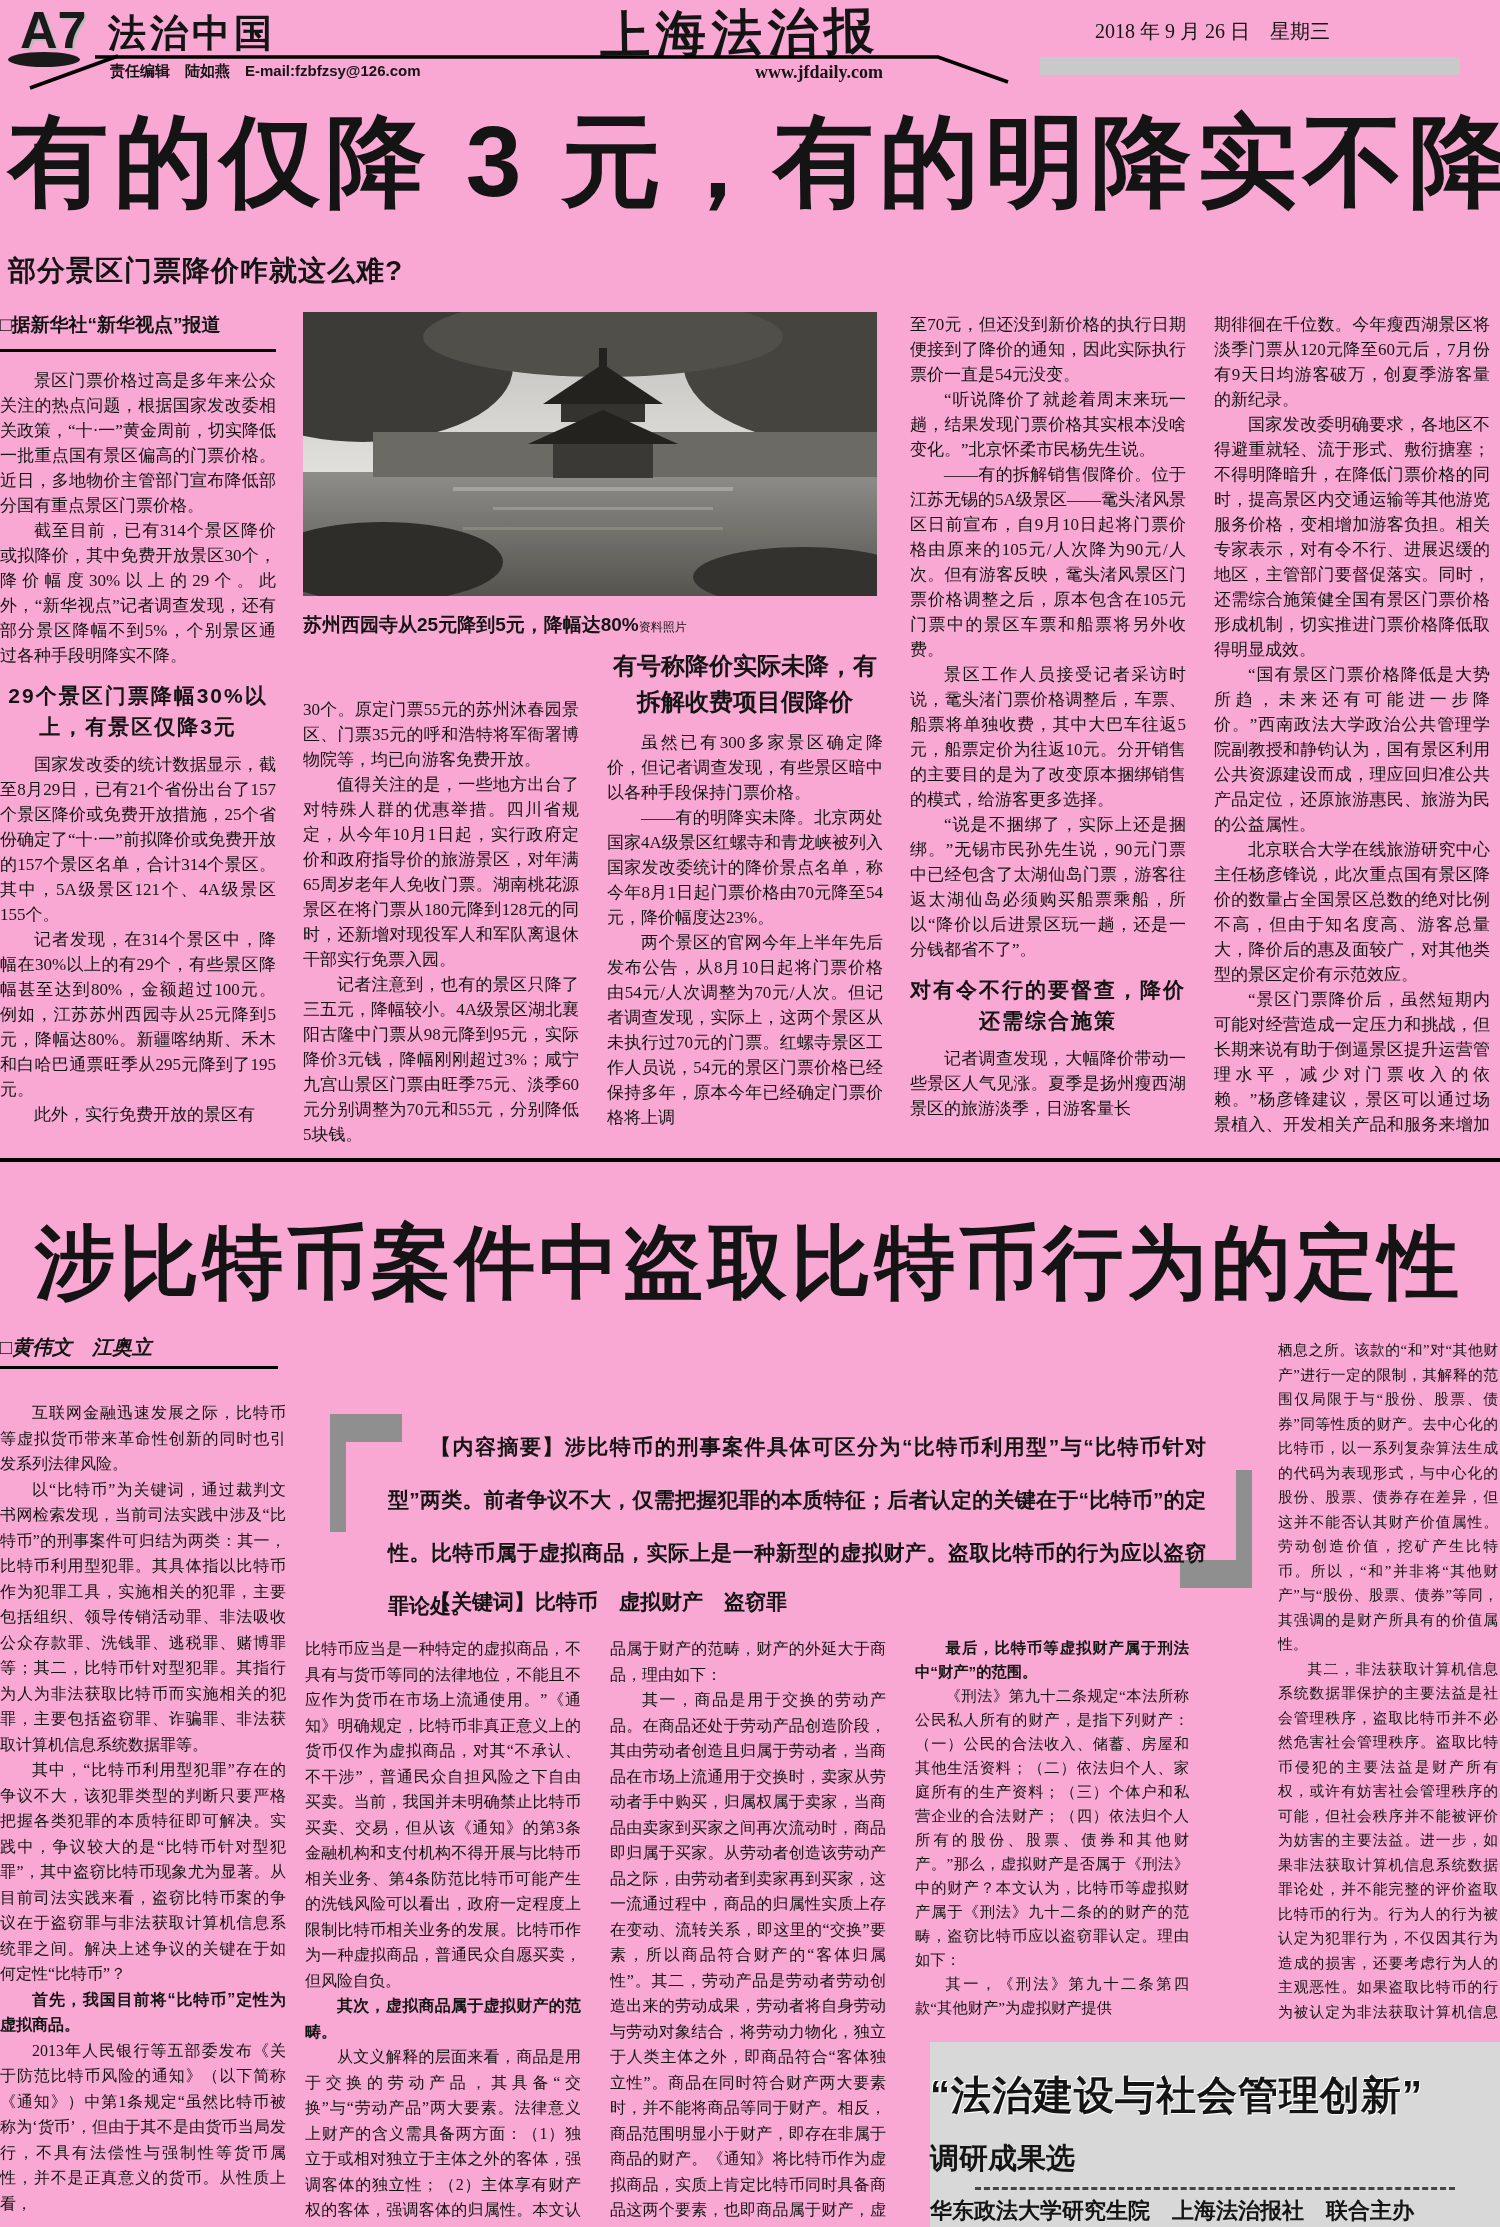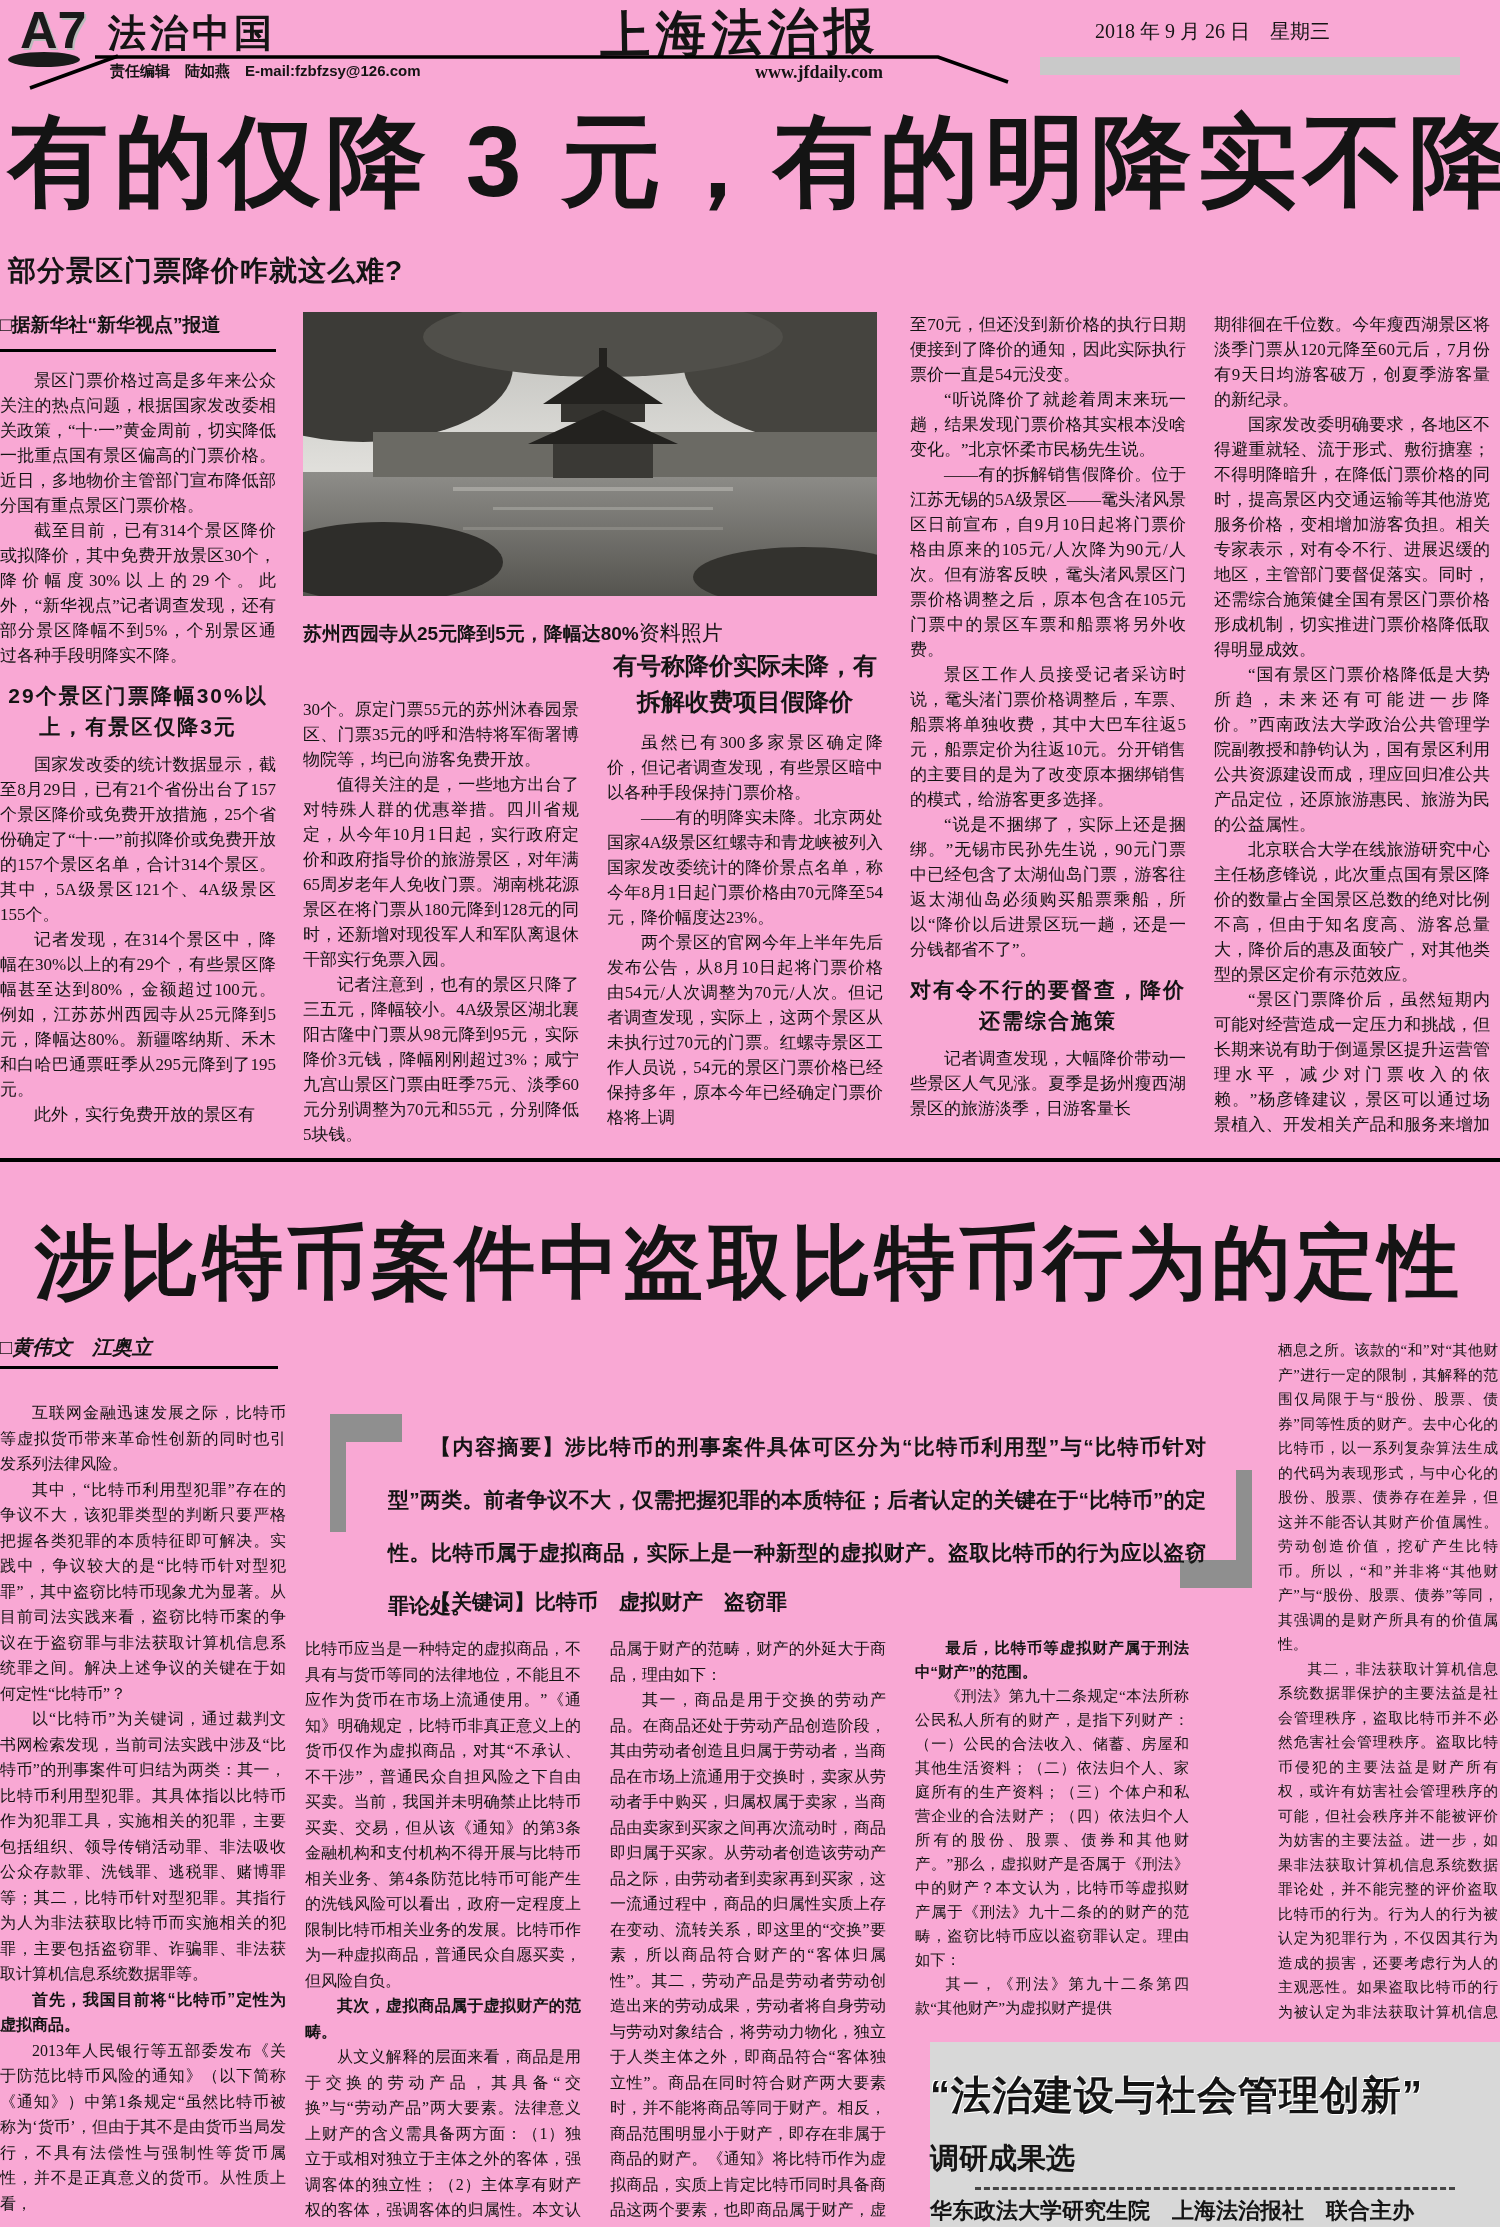--- a/index.html
+++ b/index.html
@@ -29,21 +29,21 @@
   .kicker{font-family:"Liberation Sans",sans-serif;font-weight:700;font-size:19px;
           border-bottom:3px solid #000;padding-bottom:12px;margin-bottom:16px;text-align:left;}
   .colsub{font-family:"Liberation Sans",sans-serif;font-weight:800;font-size:21px;line-height:31px;
           text-align:center;letter-spacing:2px;margin:12px 0 10px 0;text-indent:0;}
   .colsub.big{font-size:24px;line-height:36px;letter-spacing:0;}
   .boldp{font-weight:700;font-family:"Liberation Sans",sans-serif;}
   #photo-box{position:absolute;left:303px;top:312px;width:574px;height:284px;}
   #photo-caption-row{position:absolute;left:303px;top:601px;width:574px;display:flex;
                      justify-content:flex-start;align-items:baseline;}
   #photo-caption{font-family:"Liberation Sans",sans-serif;font-weight:700;font-size:19px;}
-  #photo-credit{font-size:21px;margin-top:18px;}
+  #photo-credit{font-size:12px;margin-top:18px;}
   #art-divider{position:absolute;left:0;top:1158px;width:1500px;height:4px;background:#000;}
   
   #a2-headline{font-family:"Liberation Sans","DejaVu Sans",sans-serif;font-weight:900;font-size:80px;
                letter-spacing:4px;white-space:nowrap;}
   #a2-byline{font-family:"Liberation Sans",sans-serif;font-weight:700;font-size:20px;}
   #byline-rule{position:absolute;left:0;top:1366px;width:278px;height:3px;background:#000;}
   .a2col{font-size:16px;line-height:25.5px;}
   #abstract-box{position:absolute;left:330px;top:1392px;width:928px;height:244px;}
   .bracket{position:absolute;background:#8f8f8f;}
   #abstract-text{position:absolute;left:58px;top:28px;width:818px;
@@ -169,22 +169,22 @@
       <div class="bracket" style="left:0;top:22px;width:72px;height:28px;"></div>
       <div class="bracket" style="left:0;top:22px;width:16px;height:118px;"></div>
       <div class="bracket" style="right:6px;bottom:48px;width:16px;height:118px;"></div>
       <div class="bracket" style="right:6px;bottom:48px;width:72px;height:28px;"></div>
       <div id="abstract-text">【内容摘要】涉比特币的刑事案件具体可区分为“比特币利用型”与“比特币针对型”两类。前者争议不大，仅需把握犯罪的本质特征；后者认定的关键在于“比特币”的定性。比特币属于虚拟商品，实际上是一种新型的虚拟财产。盗取比特币的行为应以盗窃罪论处。</div>
       <div id="abstract-keywords">【关键词】比特币　虚拟财产　盗窃罪</div>
     </div>
 
     <div id="a2c0" class="col a2col" style="left:0px;top:1400px;width:286px;height:827px;">
         <div class="para ind">互联网金融迅速发展之际，比特币等虚拟货币带来革命性创新的同时也引发系列法律风险。</div>
+        <div class="para ind">以“比特币”为关键词，通过裁判文书网检索发现，当前司法实践中涉及“比特币”的刑事案件可归结为两类：其一，比特币利用型犯罪。其具体指以比特币作为犯罪工具，实施相关的犯罪，主要包括组织、领导传销活动罪、非法吸收公众存款罪、洗钱罪、逃税罪、赌博罪等；其二，比特币针对型犯罪。其指行为人为非法获取比特币而实施相关的犯罪，主要包括盗窃罪、诈骗罪、非法获取计算机信息系统数据罪等。</div>
         <div class="para ind">其中，“比特币利用型犯罪”存在的争议不大，该犯罪类型的判断只要严格把握各类犯罪的本质特征即可解决。实践中，争议较大的是“比特币针对型犯罪”，其中盗窃比特币现象尤为显著。从目前司法实践来看，盗窃比特币案的争议在于盗窃罪与非法获取计算机信息系统罪之间。解决上述争议的关键在于如何定性“比特币”？</div>
-        <div class="para ind">以“比特币”为关键词，通过裁判文书网检索发现，当前司法实践中涉及“比特币”的刑事案件可归结为两类：其一，比特币利用型犯罪。其具体指以比特币作为犯罪工具，实施相关的犯罪，主要包括组织、领导传销活动罪、非法吸收公众存款罪、洗钱罪、逃税罪、赌博罪等；其二，比特币针对型犯罪。其指行为人为非法获取比特币而实施相关的犯罪，主要包括盗窃罪、诈骗罪、非法获取计算机信息系统数据罪等。</div>
         <div class="para ind boldp">首先，我国目前将“比特币”定性为虚拟商品。</div>
         <div class="para ind">2013年人民银行等五部委发布《关于防范比特币风险的通知》（以下简称《通知》）中第1条规定“虽然比特币被称为‘货币’，但由于其不是由货币当局发行，不具有法偿性与强制性等货币属性，并不是正真意义的货币。从性质上看，</div>
       </div>
     <div id="a2c1" class="col a2col" style="left:305px;top:1636px;width:276px;height:591px;">
         <div class="para">比特币应当是一种特定的虚拟商品，不具有与货币等同的法律地位，不能且不应作为货币在市场上流通使用。”《通知》明确规定，比特币非真正意义上的货币仅作为虚拟商品，对其“不承认、不干涉”，普通民众自担风险之下自由买卖。当前，我国并未明确禁止比特币买卖、交易，但从该《通知》的第3条金融机构和支付机构不得开展与比特币相关业务、第4条防范比特币可能产生的洗钱风险可以看出，政府一定程度上限制比特币相关业务的发展。比特币作为一种虚拟商品，普通民众自愿买卖，但风险自负。</div>
         <div class="para ind boldp">其次，虚拟商品属于虚拟财产的范畴。</div>
         <div class="para ind">从文义解释的层面来看，商品是用于交换的劳动产品，其具备“交换”与“劳动产品”两大要素。法律意义上财产的含义需具备两方面：（1）独立于或相对独立于主体之外的客体，强调客体的独立性；（2）主体享有财产权的客体，强调客体的归属性。本文认为，商</div>
       </div>
     <div id="a2c2" class="col a2col" style="left:610px;top:1636px;width:276px;height:591px;">
         <div class="para">品属于财产的范畴，财产的外延大于商品，理由如下：</div>

